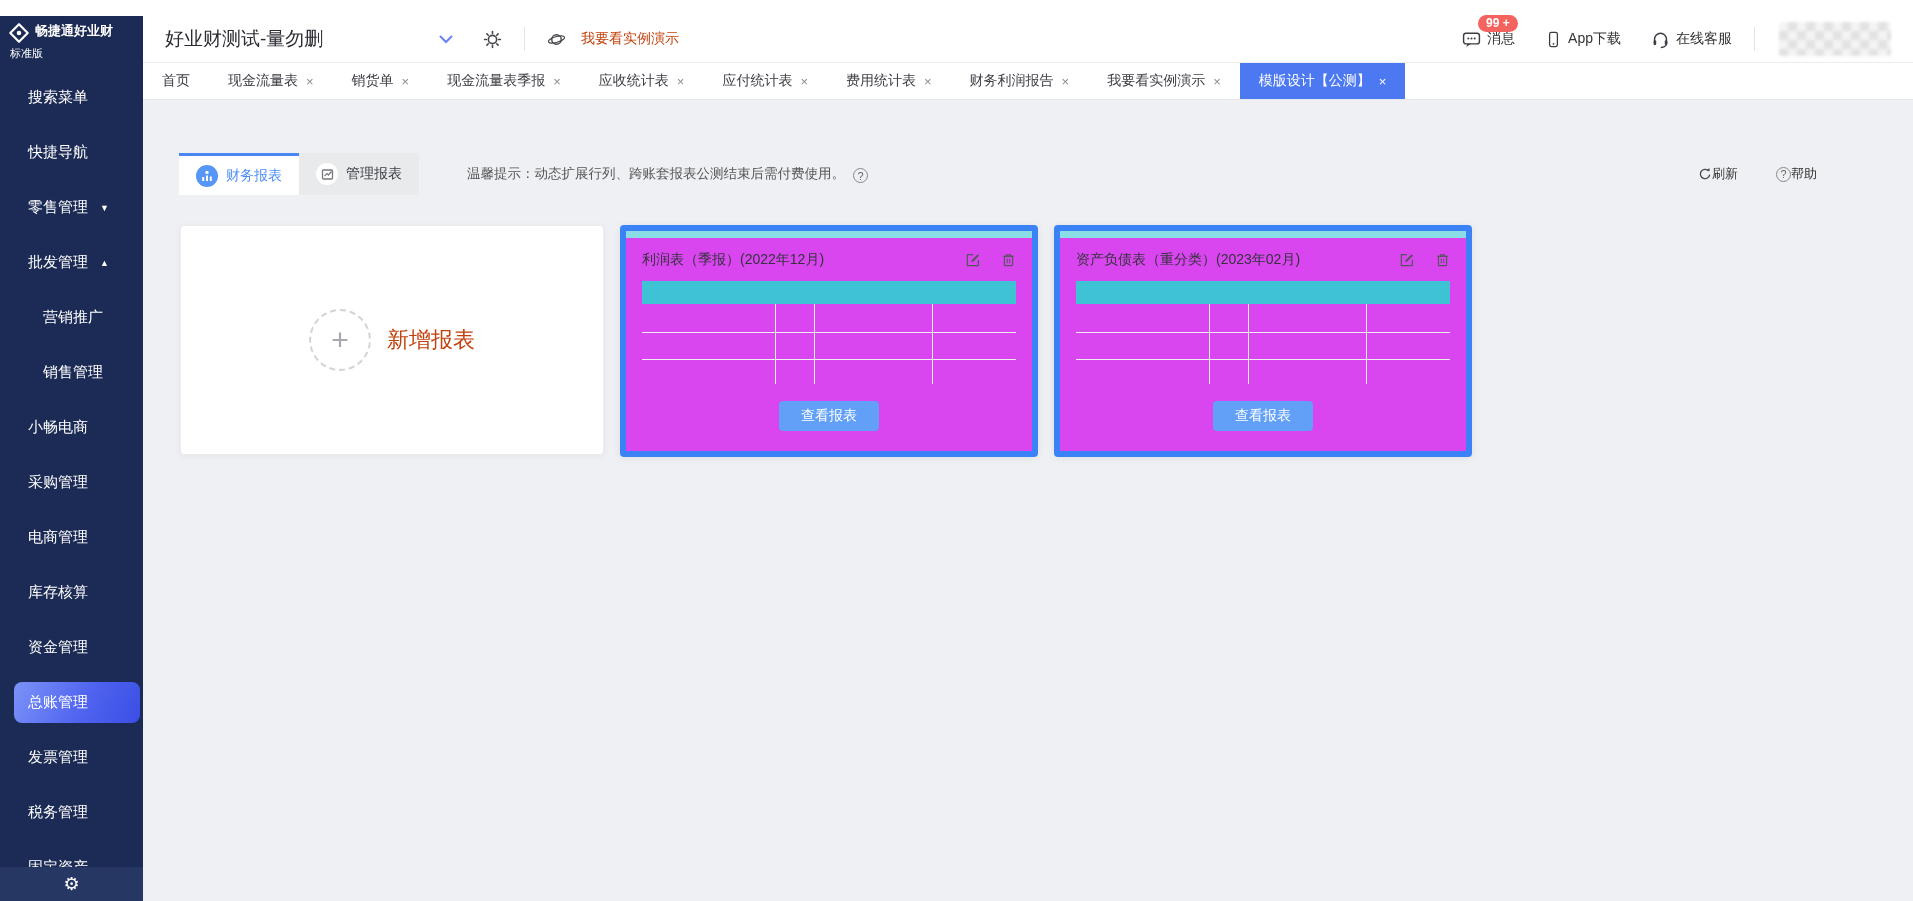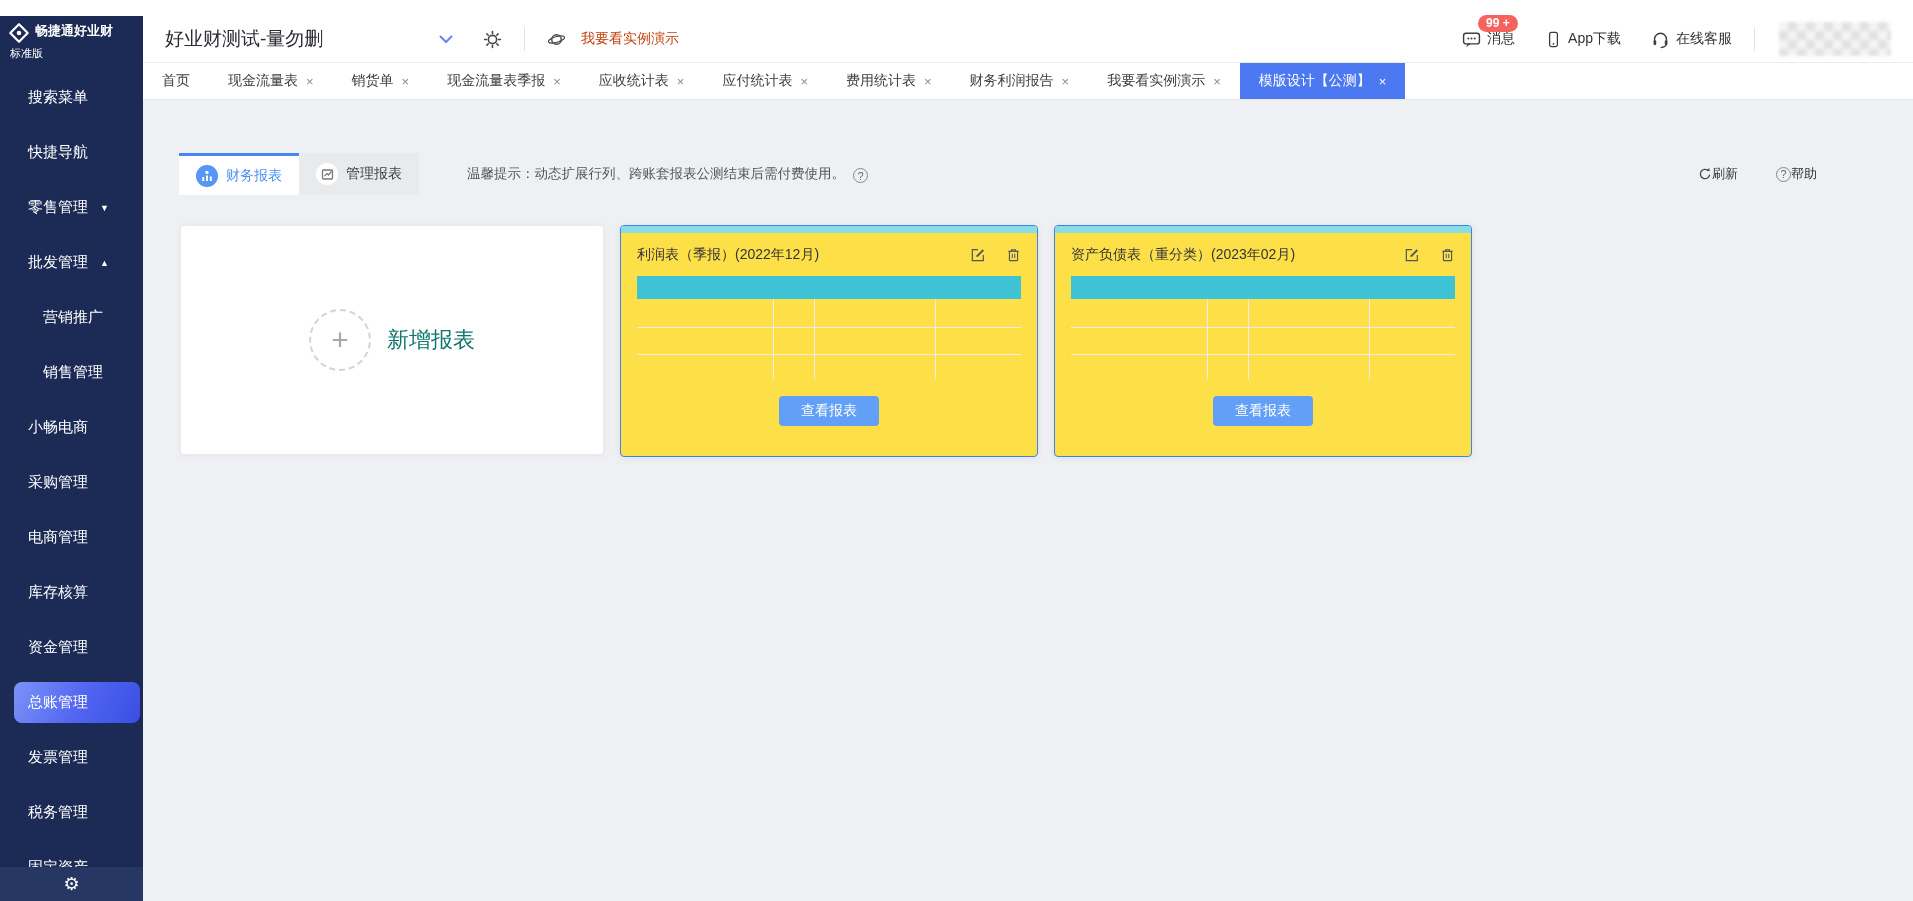--- a/index.html
+++ b/index.html
@@ -54,22 +54,22 @@
   .subtab-ic.white { background:#fff; }
   .tip { margin-left:48px; display:flex; align-items:flex-end; gap:8px; font-size:13.5px; color:#555; }
   .q-icon { width:15px; height:15px; border:1px solid #888; border-radius:50%; display:flex; align-items:center; justify-content:center; font-size:11px; color:#666; }
   .row-actions { margin-left:auto; margin-right:96px; display:flex; align-items:center; gap:38px; }
   .action { display:flex; align-items:center; font-size:13px; color:#333; cursor:pointer; }
   
   .cards { position:absolute; top:125px; left:37px; display:flex; gap:16px; align-items:flex-start; }
   .card-add { width:424px; height:230px; background:#fff; border:1px solid #ececee; border-radius:4px; box-shadow:0 1px 6px rgba(0,0,0,.05);
     display:flex; align-items:center; justify-content:center; gap:16px; cursor:pointer; }
   .plus-circle { width:62px; height:62px; border:2px dashed #d4d4d8; border-radius:50%; display:flex; align-items:center; justify-content:center; font-size:30px; font-weight:300; color:#a8a8ae; }
-  .add-label { font-size:22px; color:#0f766e;text-align:right; }
-  .card-report { width:418px; height:232px; background:#fde047; border:1px solid #3b82f6; border-radius:4px; box-shadow:0 1px 8px rgba(0,0,0,.07); overflow:hidden; }
+  .add-label { font-size:22px; color:#c2410c;text-align:right; }
+  .card-report { width:418px; height:232px; background:#d946ef; border:6px solid #3b82f6; border-radius:4px; box-shadow:0 1px 8px rgba(0,0,0,.07); overflow:hidden; }
   .card-strip { height:7px; background:#8adce5; }
   .card-body { padding:13px 16px 0; }
   .card-title-row { display:flex; align-items:center; font-size:14px; color:#33333b; }
   .card-icons { margin-left:auto; display:flex; gap:19px; }
   .card-icons .icon-btn { width:16px; height:16px; }
   .teal-bar { height:23px; background:#3ec3d4; margin-top:12px; }
   .grid { position:relative; height:84px; }
   .grid .hline { position:absolute; left:0; right:0; border-top:1px solid #ededed; }
   .grid .vline { position:absolute; top:0; bottom:4px; width:1px; background:#ededed; }
   .card-btn-row { display:flex; justify-content:center; margin-top:13px; }

